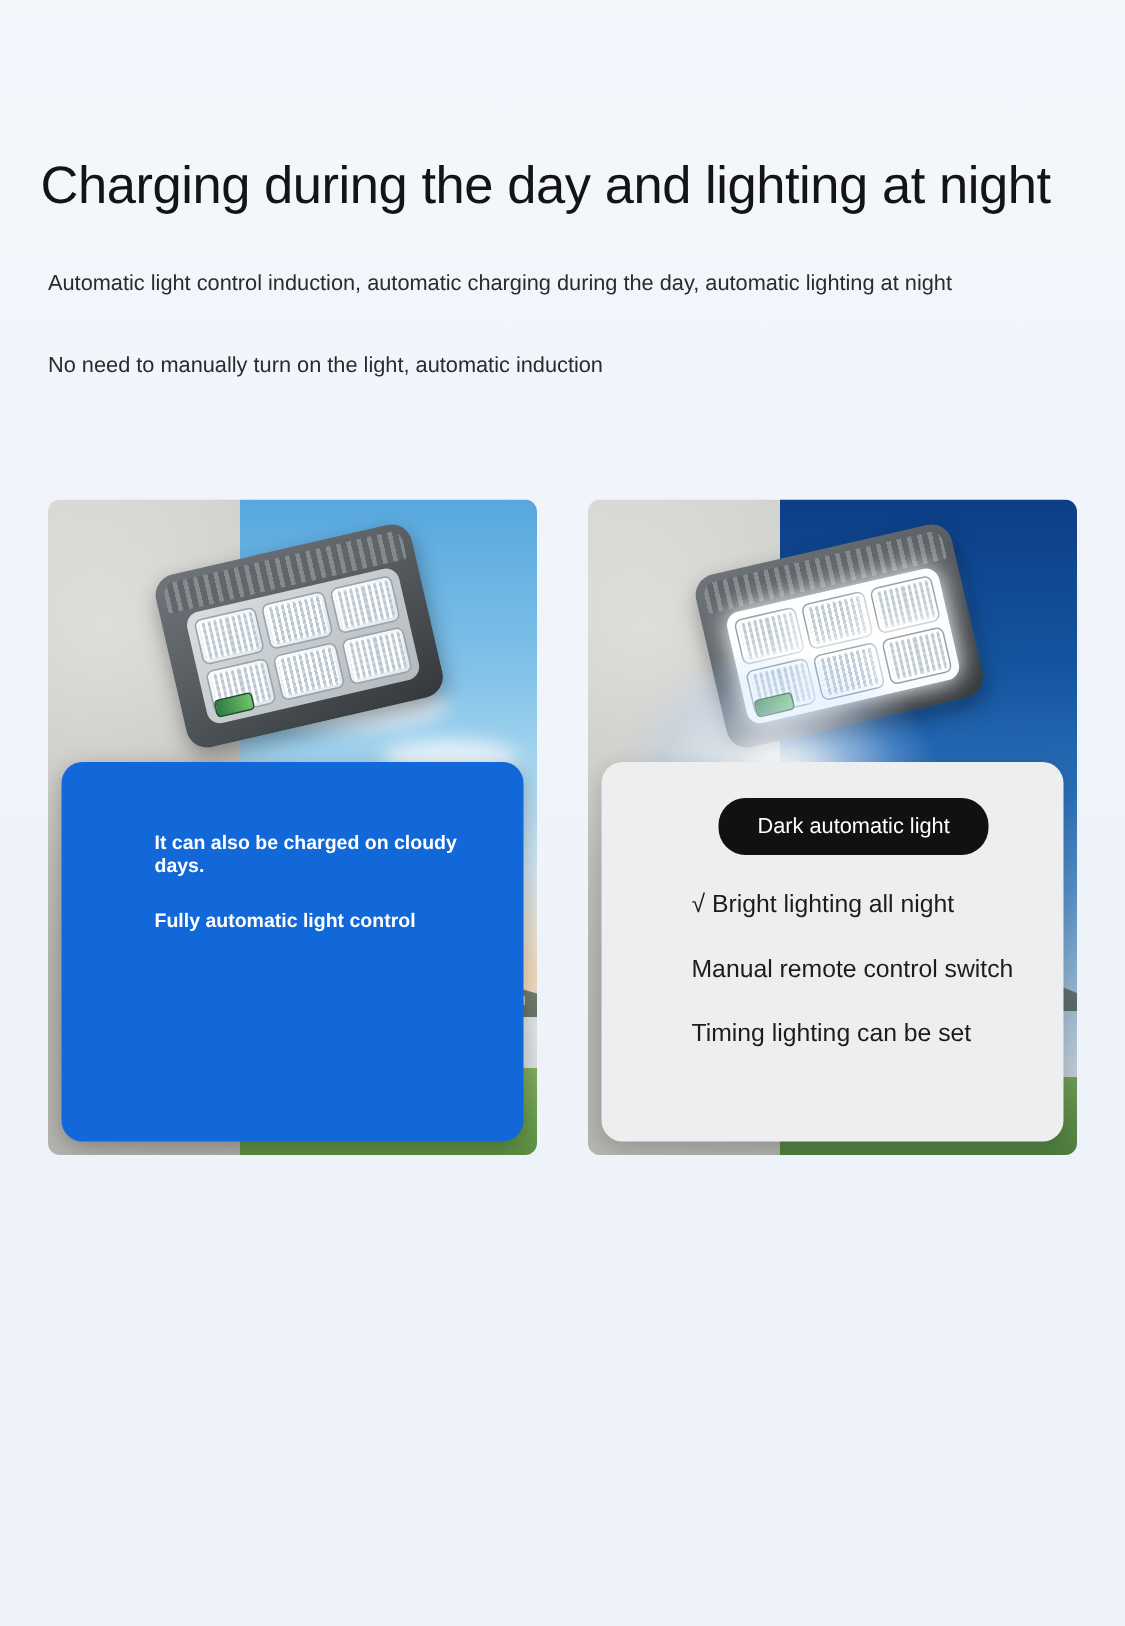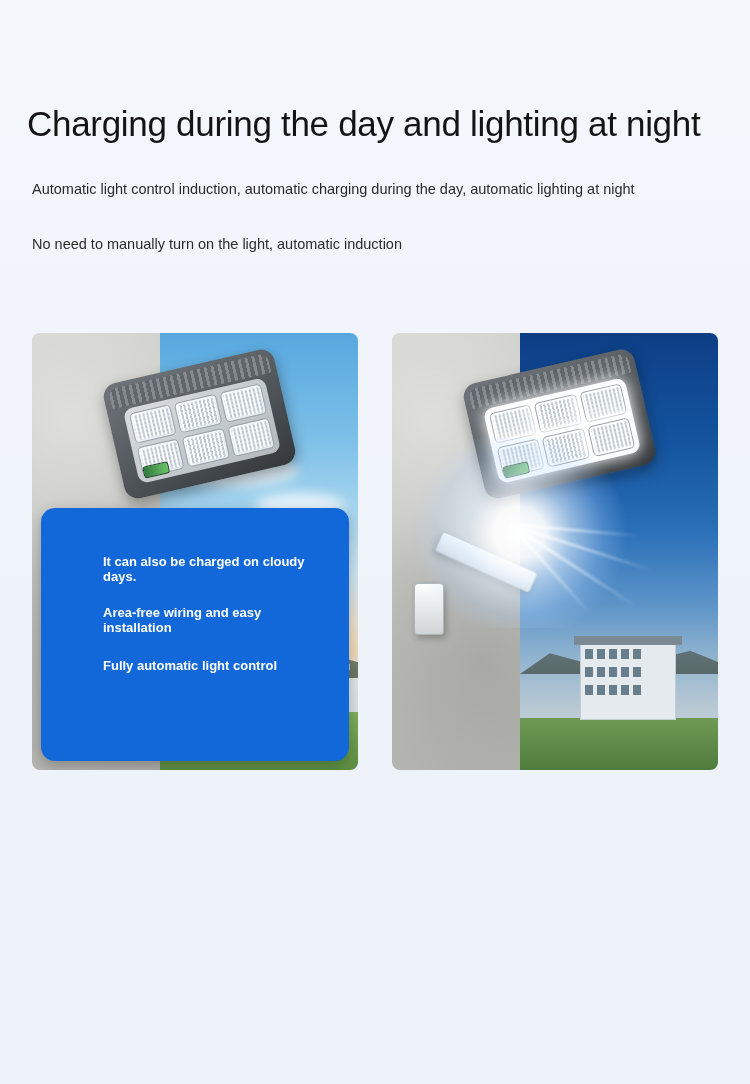--- a/index.html
+++ b/index.html
@@ -355,21 +355,20 @@
             <div class="led"></div>
             <div class="led"></div>
           </div>
           <div class="sensor"></div>
         </div>
       </div>
     </div>
 
     <div class="overlay blue">
       <div class="line">It can also be charged on cloudy days.</div>
-      <div class="line l2">Area-free wiring and easy installation</div>
       <div class="line">Fully automatic light control</div>
     </div>
   </div>
 
   <div class="card right">
     <div class="photo">
       <div class="scene-right"></div>
       <div class="hill-r"></div>
       <div class="green-r"></div>
 
@@ -417,15 +416,21 @@
         </div>
       </div>
 
       <div class="glow"></div>
       <div class="ray" style="transform:rotate(18deg);"></div>
       <div class="ray" style="transform:rotate(33deg);"></div>
       <div class="ray" style="transform:rotate(48deg); width:120px;"></div>
       <div class="ray" style="transform:rotate(5deg); width:130px;"></div>
     </div>
 
+    <div class="overlay grey">
+      <div class="pill dark">Dark automatic light</div>
+      <div class="line">√ Bright lighting all night</div>
+      <div class="line">Manual remote control switch</div>
+      <div class="line">Timing lighting can be set</div>
+    </div>
   </div>
 
 </div>
 
 </body></html>

